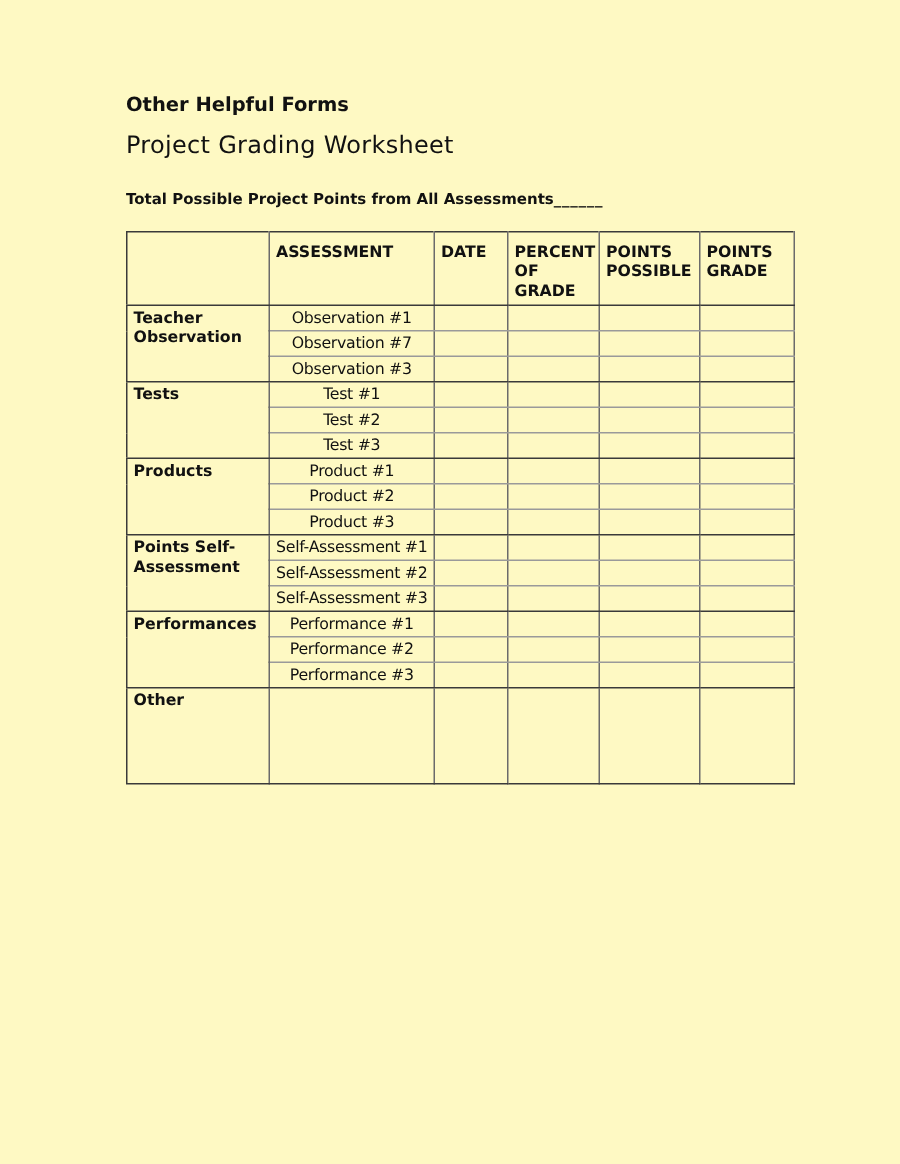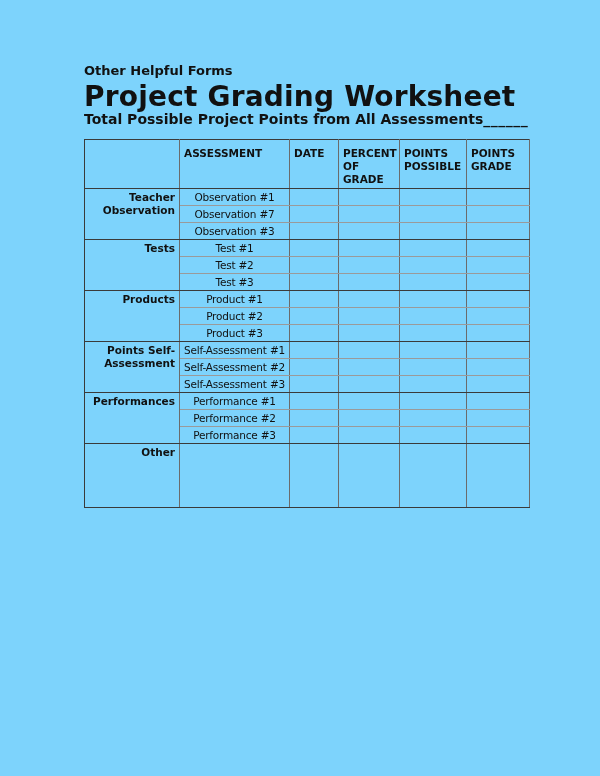--- a/index.html
+++ b/index.html
@@ -1,44 +1,45 @@
 <!DOCTYPE html>
 <html><head>
 <meta charset="utf-8">
 <style>
   * { box-sizing: border-box; }
   html, body { margin: 0; padding: 0; background: #ffffff; }
   .page {
     position: relative;
     width: 600px;
     height: 776px;
-    background: #7dd3fc;
+    background: #fef9c3;
     font-family: "DejaVu Sans", sans-serif;
     color: #111111;
     overflow: hidden;
   }
   .content { padding: 63px 0 0 84px; }
   .eyebrow {
     font-size: 13px;
     font-weight: bold;
     line-height: 15px;
     color: #111111;
   }
   .title {
-    font-size: 28px;
-    font-weight: bold;
+    font-size: 16px;
+    font-weight: normal;
     line-height: 28px;
     margin-top: 5px;
     letter-spacing: 0.2px;
     color: #111111;
   }
   .points-line {
-    font-size: 14px;
+    font-size: 10px;
     font-weight: bold;
     line-height: 16px;
+    margin-top: 15px;
     color: #111111;
   }
   .points-line .blank { letter-spacing: 0.5px; }
 
   table.grading {
     margin-top: 12px;
     border-collapse: collapse;
     table-layout: fixed;
     width: 445px;
     border: 1.5px solid #3a3a3a;
@@ -61,21 +62,20 @@
     padding-top: 7px;
     border-bottom: 1px solid #3a3a3a;
   }
   table.grading tbody tr { height: 16px; }
   table.grading tbody tr.row-tall { height: 64px; }
   table.grading tbody th.cat {
     font-size: 10.5px;
     font-weight: bold;
     line-height: 13px;
     border-bottom: 1px solid #3a3a3a;
-    text-align: right;
   }
   table.grading td.assess {
     font-size: 10.5px;
     line-height: 12px;
     letter-spacing: -0.2px;
     white-space: nowrap;
     text-align: center;
   }
   table.grading tr.group-end td, table.grading tr.group-end th {
     border-bottom: 1px solid #3a3a3a;

